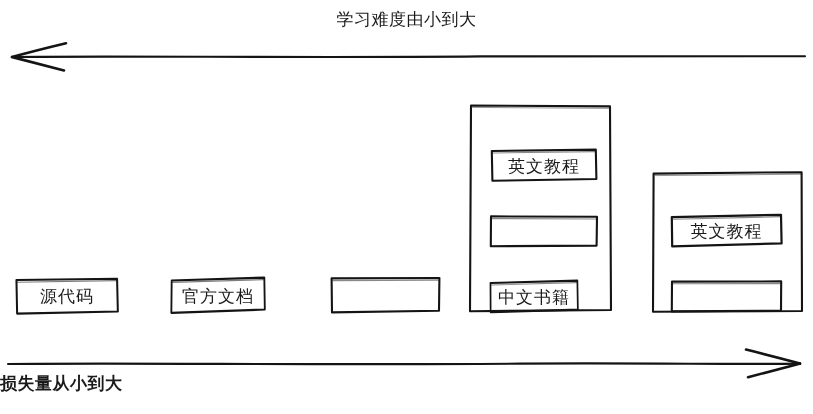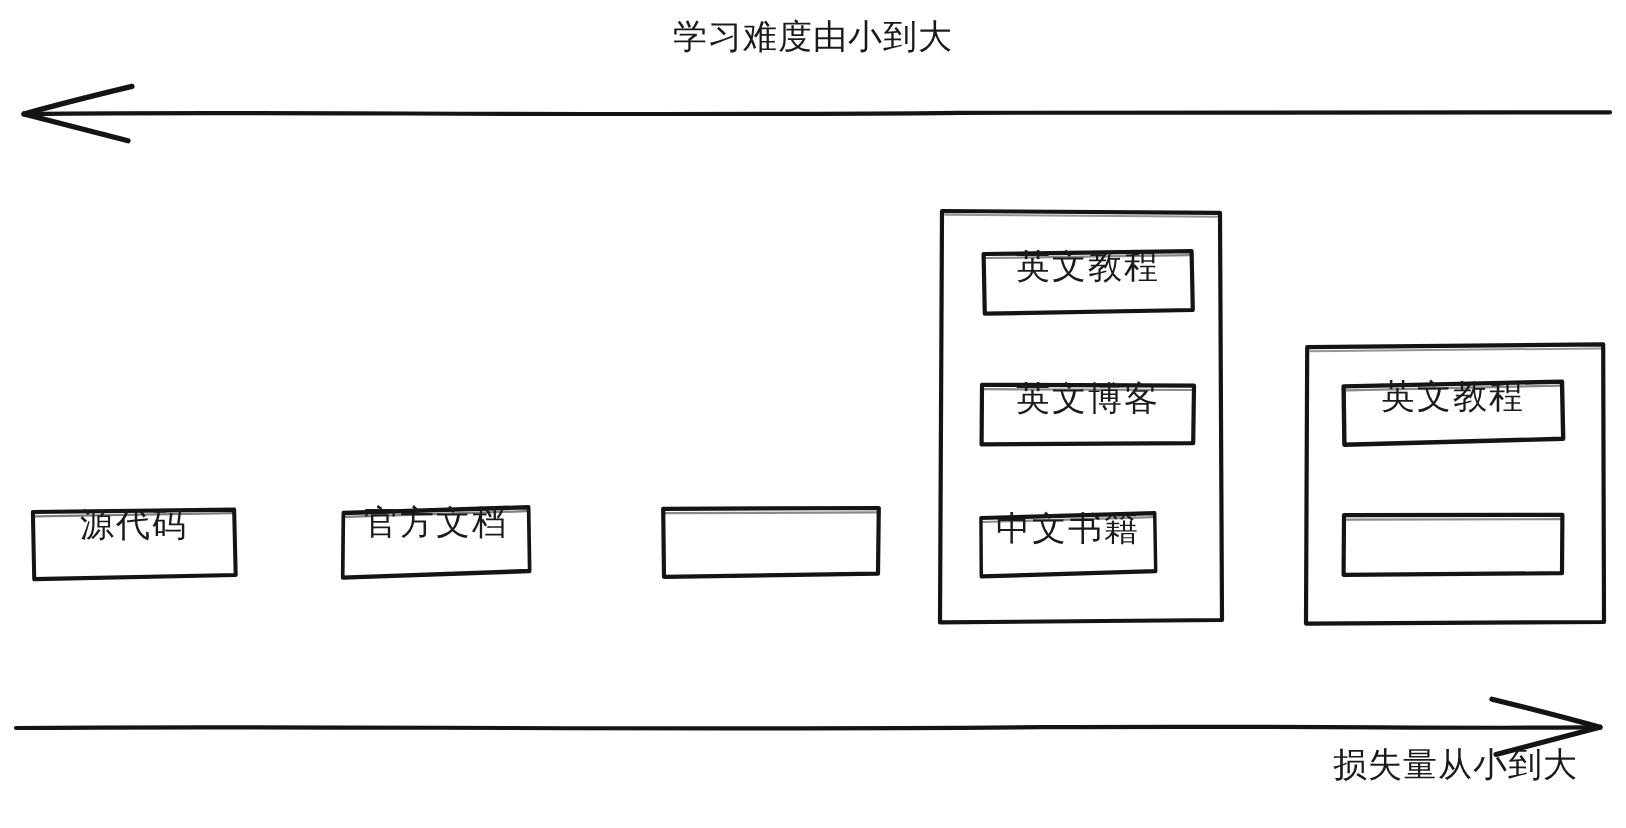--- a/index.html
+++ b/index.html
@@ -37,31 +37,33 @@
     left: 0;
     top: 8px;
     width: 813px;
     text-align: center;
   }
 
   #bottom-axis-label {
     left: 0;
     top: 372px;
     width: 789px;
-    text-align: right;
+    text-align: left;
+    font-weight: bold;
   }
 
   
   .node {
     position: absolute;
     box-sizing: border-box;
     display: flex;
-    align-items: flex-start;
+    align-items: center;
     justify-content: center;
     background: #ffffff;
+    margin-top: 24px;
   }
 
   .node .node-label {
     position: relative;
     z-index: 3;
     font-size: 17px;
     line-height: 20px;
     letter-spacing: 1px;
     color: #1a1a1a;
     white-space: nowrap;
@@ -160,21 +162,20 @@
     <path d="M3,5 L105,3.6" stroke-width="1.1" opacity="0.5"></path>
   </svg>
   <span class="node-label">英文教程</span>
 </div>
 
 <div class="node" style="left:489px; top:190px; width:110px; height:35px;">
   <svg class="sketch-frame" viewBox="0 0 110 35" preserveAspectRatio="none">
     <path d="M2,2.4 L108,2.8 L107.6,31.6 L1.8,32.2 Z" stroke-width="2.1"></path>
     <path d="M3.2,4.6 L107,5" stroke-width="1.1" opacity="0.5"></path>
   </svg>
-  <span class="node-label">英文博客</span>
 </div>
 
 <div class="node" style="left:489px; top:255px; width:90px; height:36px;">
   <svg class="sketch-frame" viewBox="0 0 110 36" preserveAspectRatio="none">
     <path d="M1.8,4 L108,1.6 L108.6,30.6 L2,33.2 Z" stroke-width="2.1"></path>
     <path d="M3,6 L107.2,3.6" stroke-width="1.1" opacity="0.5"></path>
   </svg>
   <span class="node-label">中文书籍</span>
 </div>
 

